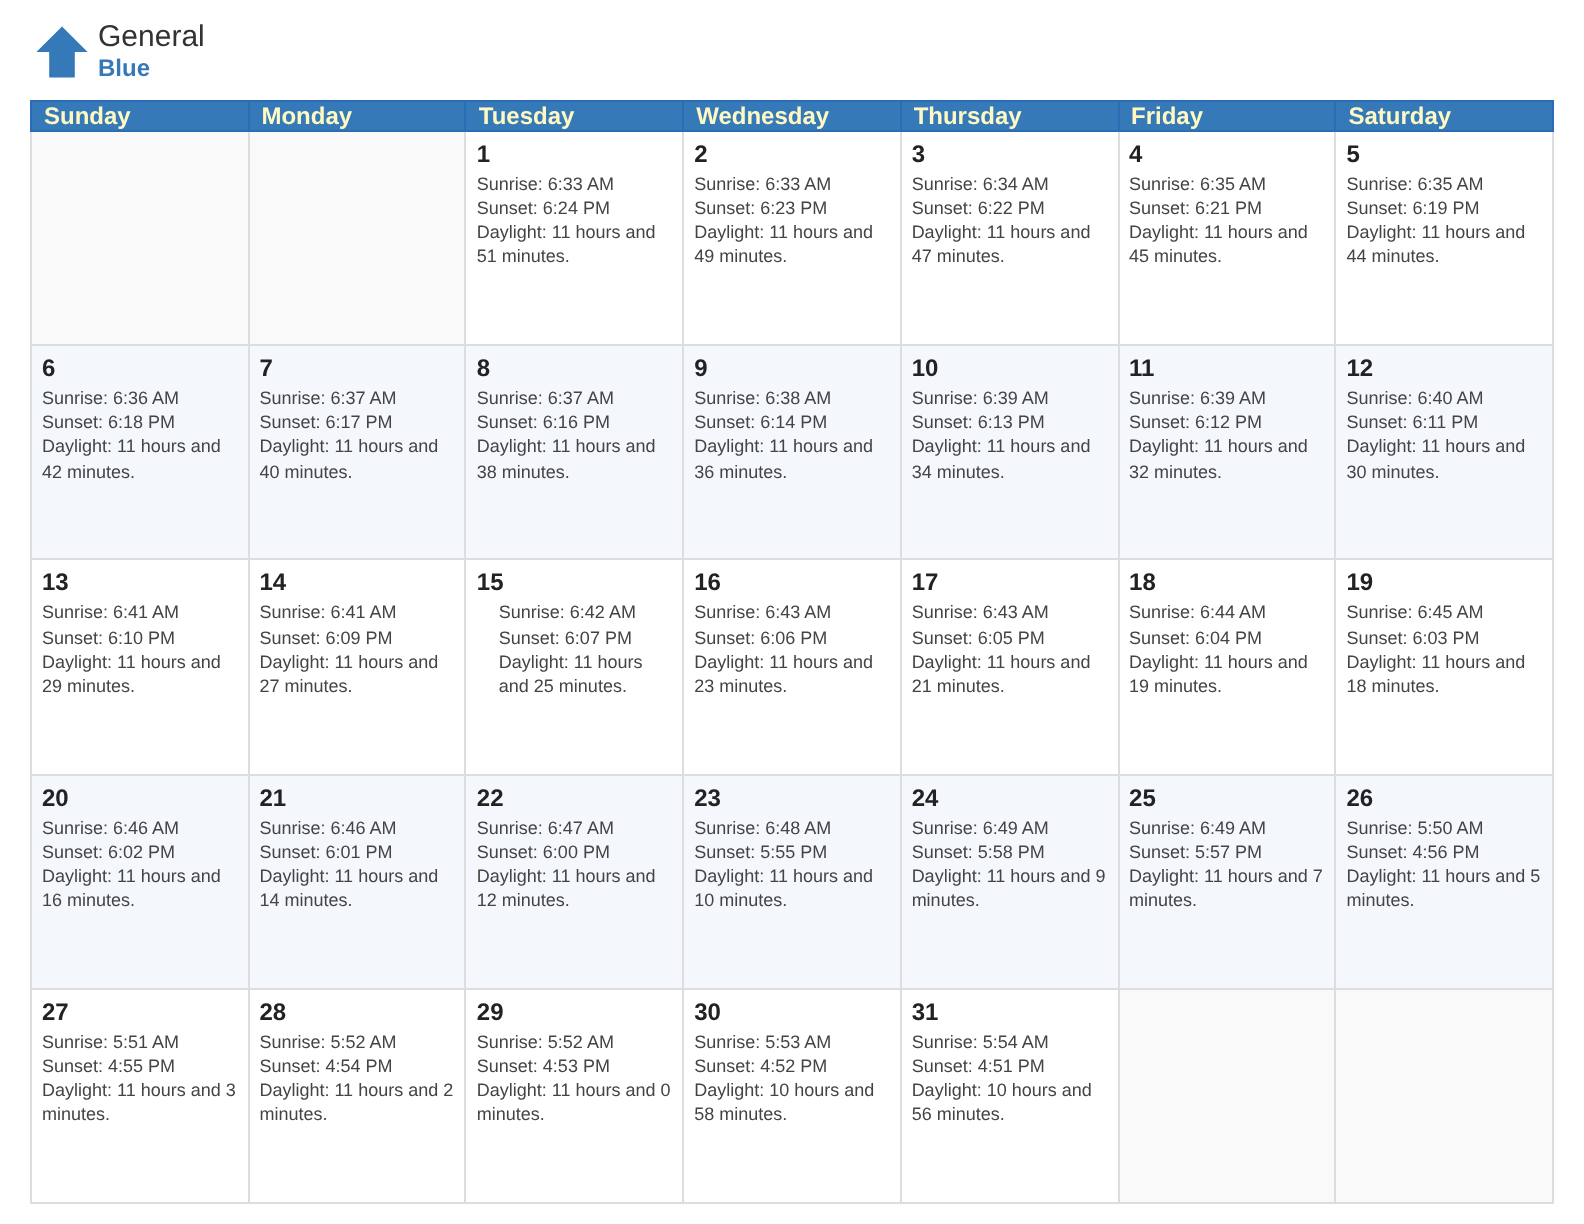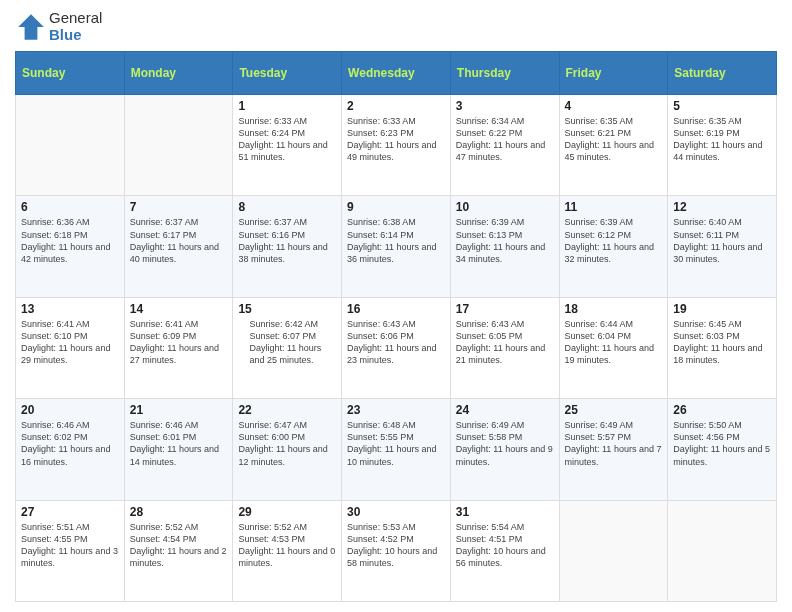--- a/index.html
+++ b/index.html
@@ -47,23 +47,23 @@
     }
     .calendar {
       flex: 1;
       border: 1px solid #ccc;
       border-collapse: collapse;
       width: 100%;
       table-layout: fixed;
     }
     .calendar th {
       background-color: #3579b8;
-      color: #bef264;
+      color: #fef9c3;
       text-align: left;
-      padding: 14px 6px;
+      padding: 0 6px;
       font-size: 12px;
       font-weight: bold;
       border: 1px solid #2a6db5;
     }
     .calendar td {
       vertical-align: top;
       padding: 4px 5px;
       font-size: 9.5px;
       color: #333;
       border: 1px solid #ddd;
@@ -104,21 +104,21 @@
     <div class="logo">
       <svg class="logo-icon" viewBox="0 0 40 40">
         <rect x="0" y="0" width="40" height="40" fill="white"></rect>
 
         <polygon points="20,4 36,20 28,20 28,36 12,36 12,20 4,20" fill="#3579b8"></polygon>
       </svg>
       <div>
         <div style="font-size:15px;font-weight:normal;color:#1a1a2e;line-height:1.1;">
           <span style="color:#333">General</span>
         </div>
-        <div style="font-size:15px;font-weight:bold;color:#3579b8;line-height:1.1;">
+        <div style="font-size:12px;font-weight:bold;color:#3579b8;line-height:1.1;">
           Blue
         </div>
       </div>
     </div>
     <div class="title-section">
       <div class="month-title"></div>
       <div class="subtitle"></div>
     </div>
   </div>
 

